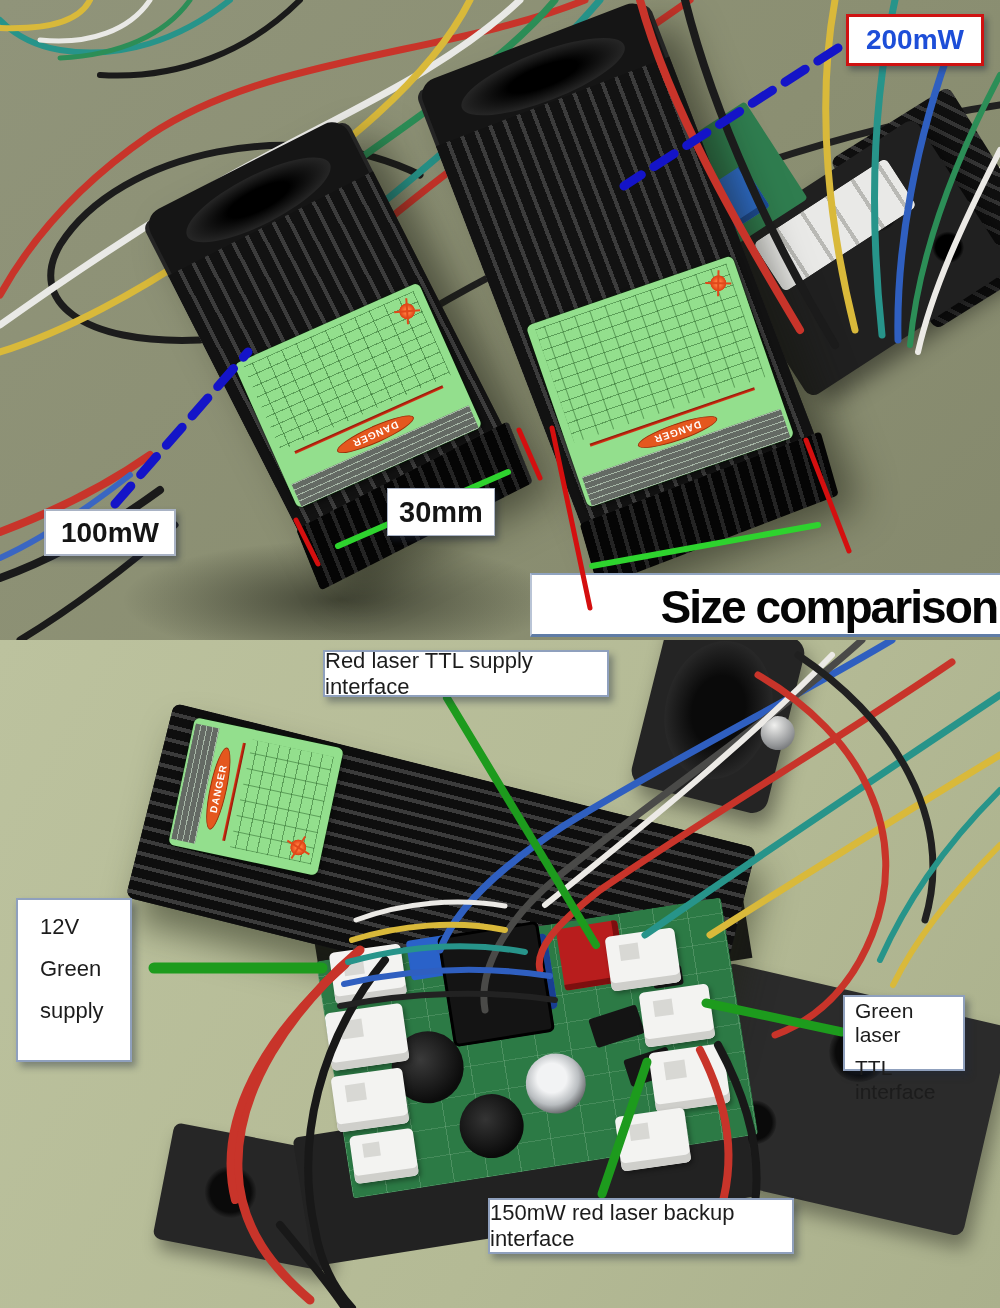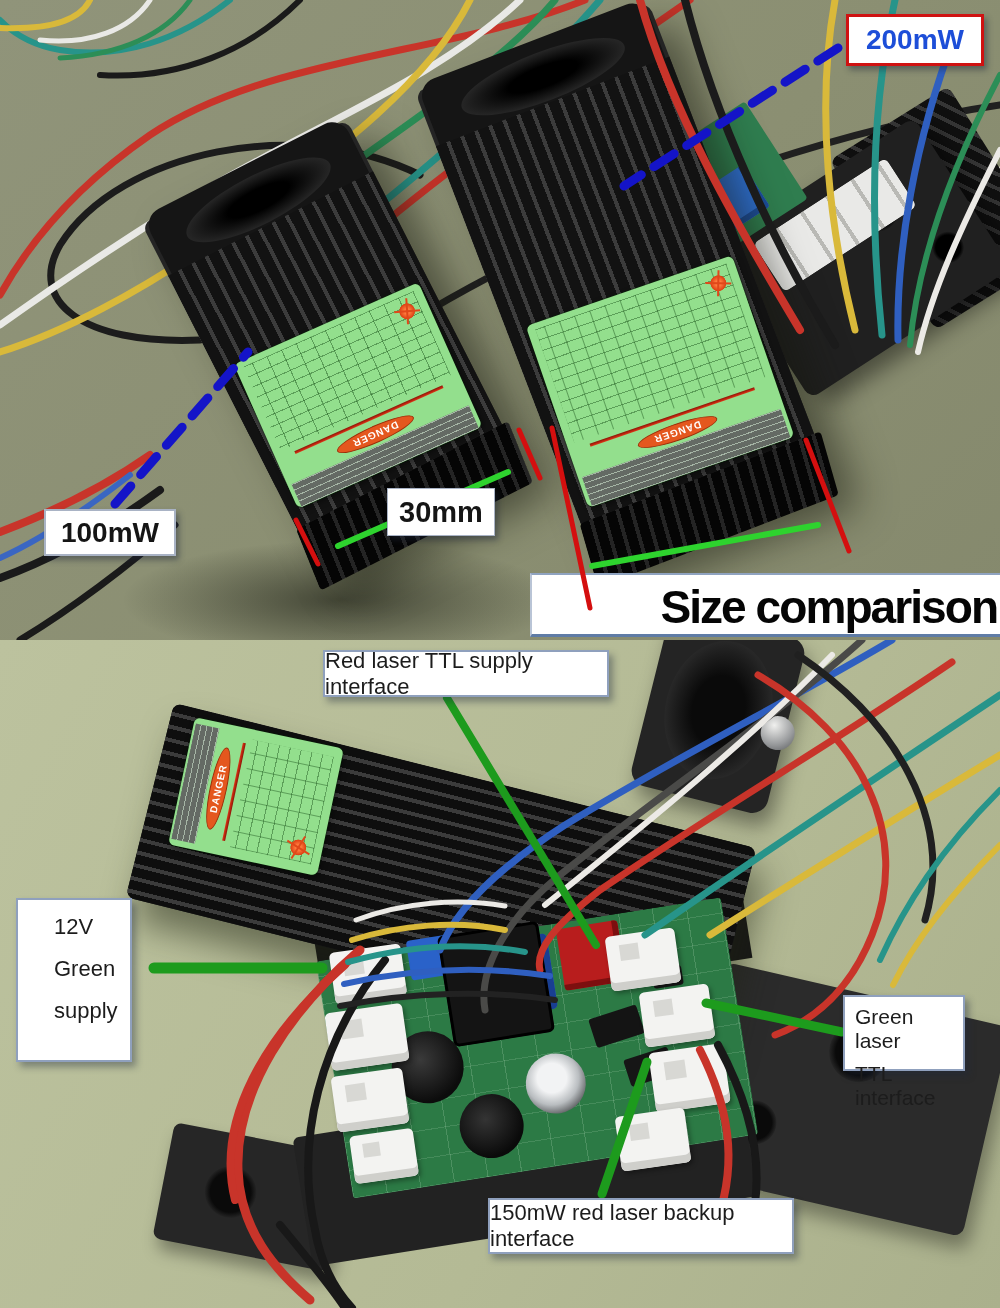--- a/index.html
+++ b/index.html
@@ -147,23 +147,23 @@
   .blackblock{left:445px;top:288px;width:102px;height:112px;transform:rotate(-9deg);background:#141414;
         border-radius:6px;box-shadow:inset 0 0 0 3px #000;}
   .conn{position:absolute;background:#f3f3f1;border-radius:5px;
         box-shadow:inset 0 -8px 0 #cfcfcb,2px 3px 5px rgba(0,0,0,.35);}
   .conn:before{content:"";position:absolute;left:18%;top:18%;width:28%;height:30%;background:#d8d8d4;}
 
   
   .label2{position:absolute;background:#fff;border:2px solid #8fa0bd;color:#1c1c1c;
           font-size:22px;box-shadow:4px 5px 7px rgba(30,40,60,.4);}
   .lab-redttl{left:323px;top:10px;width:282px;height:43px;display:flex;align-items:center;justify-content:center;}
-  .lab-12v{left:16px;top:258px;width:116px;height:164px;padding:14px 0 0 36px;box-sizing:border-box;
+  .lab-12v{left:16px;top:258px;width:116px;height:164px;padding:14px 0 0 22px;box-sizing:border-box;
            display:flex;flex-direction:column;gap:16px;}
-  .lab-greenttl{left:843px;top:355px;width:122px;height:76px;padding:8px 0 0 10px;box-sizing:border-box;
+  .lab-greenttl{left:843px;top:355px;width:122px;height:76px;padding:2px 0 0 10px;box-sizing:border-box;
            display:flex;flex-direction:column;gap:9px;font-size:21px;}
   .lab-redbackup{left:488px;top:558px;width:302px;height:52px;display:flex;align-items:center;justify-content:center;}
 </style>
 </head>
 <body>
 
 <div class="canvas">
 
   <section class="photo-top">
 

